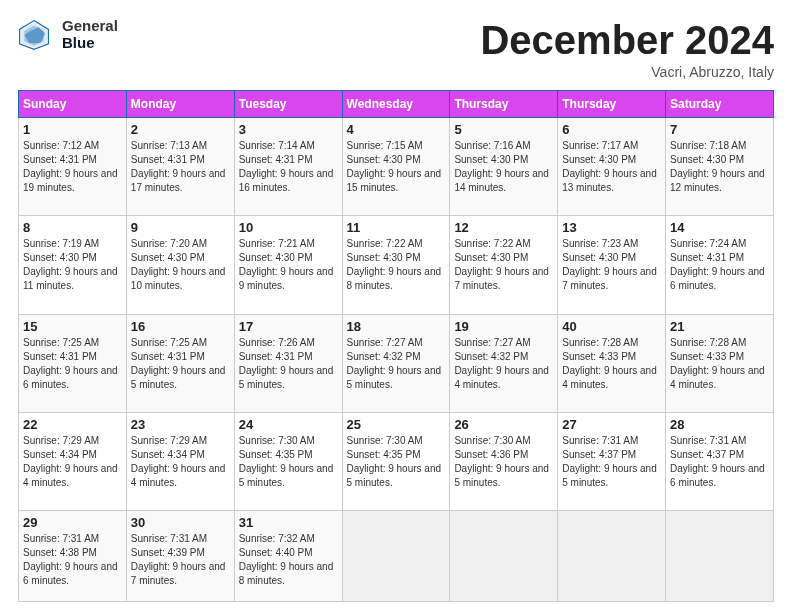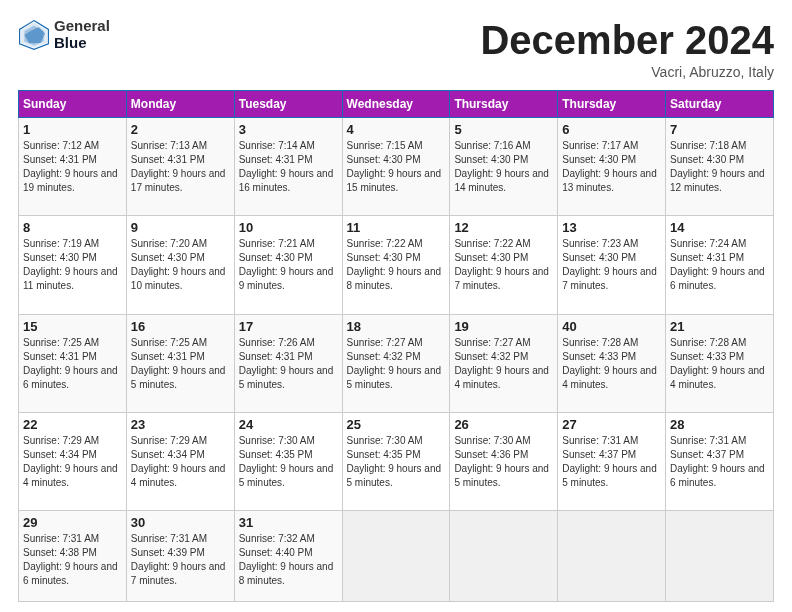--- a/index.html
+++ b/index.html
@@ -19,21 +19,21 @@
     }
     .header {
       display: flex;
       justify-content: space-between;
       align-items: flex-start;
       margin-bottom: 10px;
     }
     .logo {
       display: flex;
       align-items: flex-end;
-      gap: 4px;
+      gap: 12px;
     }
     .logo-text {
       font-size: 15px;
       font-weight: bold;
       color: #333;
       line-height: 1.1;
     }
     .logo-text span {
       color: #0f172a;
     }
@@ -56,21 +56,21 @@
       margin-top: 2px;
     }
     .calendar {
       flex: 1;
       border-collapse: collapse;
       width: 100%;
       table-layout: fixed;
       font-size: 10.5px;
     }
     .calendar thead tr th {
-      background: #a21caf;
+      background: #d946ef;
       color: #fff;
       font-size: 12px;
       font-weight: bold;
       padding: 6px 4px;
       text-align: left;
       border: 1px solid #1a6bb5;
     }
     .calendar tbody tr td {
       vertical-align: top;
       border: 1px solid #ccc;

